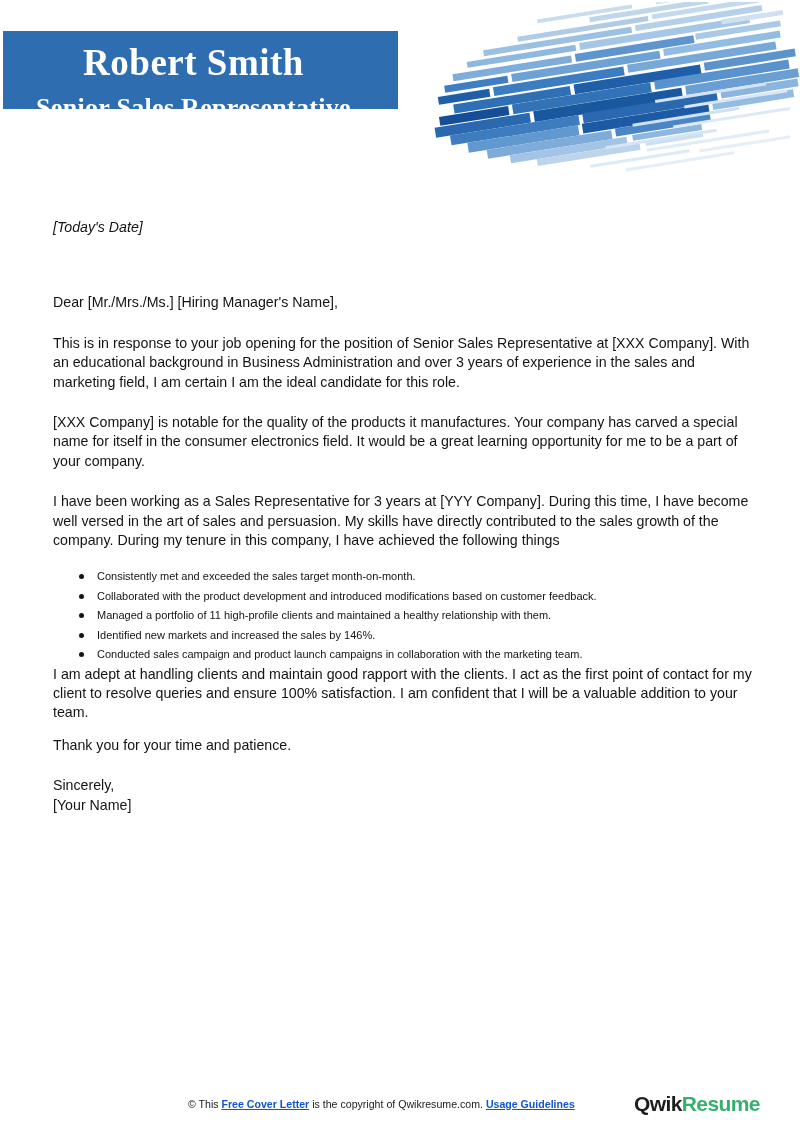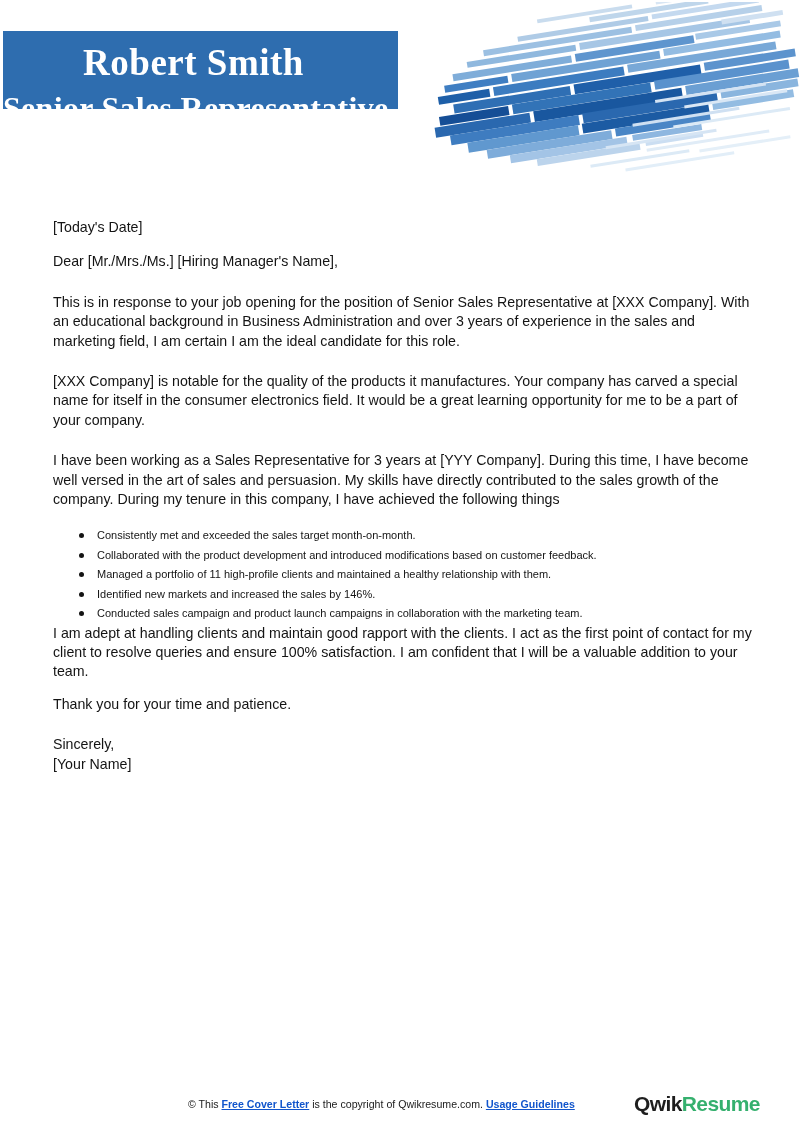--- a/index.html
+++ b/index.html
@@ -40,21 +40,21 @@
     color: #ffffff;
     font-size: 37px;
     font-weight: 700;
     line-height: 50px;
     letter-spacing: 0.5px;
     white-space: nowrap;
   }
   #candidate-title {
     font-family: "Liberation Serif", serif;
     color: #ffffff;
-    font-size: 32px;
+    font-size: 26px;
     font-weight: 700;
     line-height: 40px;
     letter-spacing: 0.3px;
     white-space: nowrap;
   }
   #header-graphic {
     position: absolute;
     left: 432px;
     top: 2px;
     width: 368px;
@@ -66,24 +66,24 @@
     position: absolute;
     left: 53px;
     top: 218px;
     width: 700px;
   }
   .blk {
     font-size: 14.2px;
     line-height: 19.4px;
     color: #141414;
   }
-  #date-block { margin-bottom: 8px; }
+  #date-block { margin-bottom: 8px; font-style: italic; }
   #recipient-block { margin-top: 43px; }
   .addr-line { white-space: nowrap; }
-  #salutation { margin-top: 15px; }
+  #salutation { margin-top: 56px; }
   .para { margin-top: 21px; text-align: left; }
 
   #achievements {
     margin: 17px 0 0 0;
     padding: 0;
     list-style: none;
   }
   #achievements li {
     position: relative;
     padding-left: 44px;

